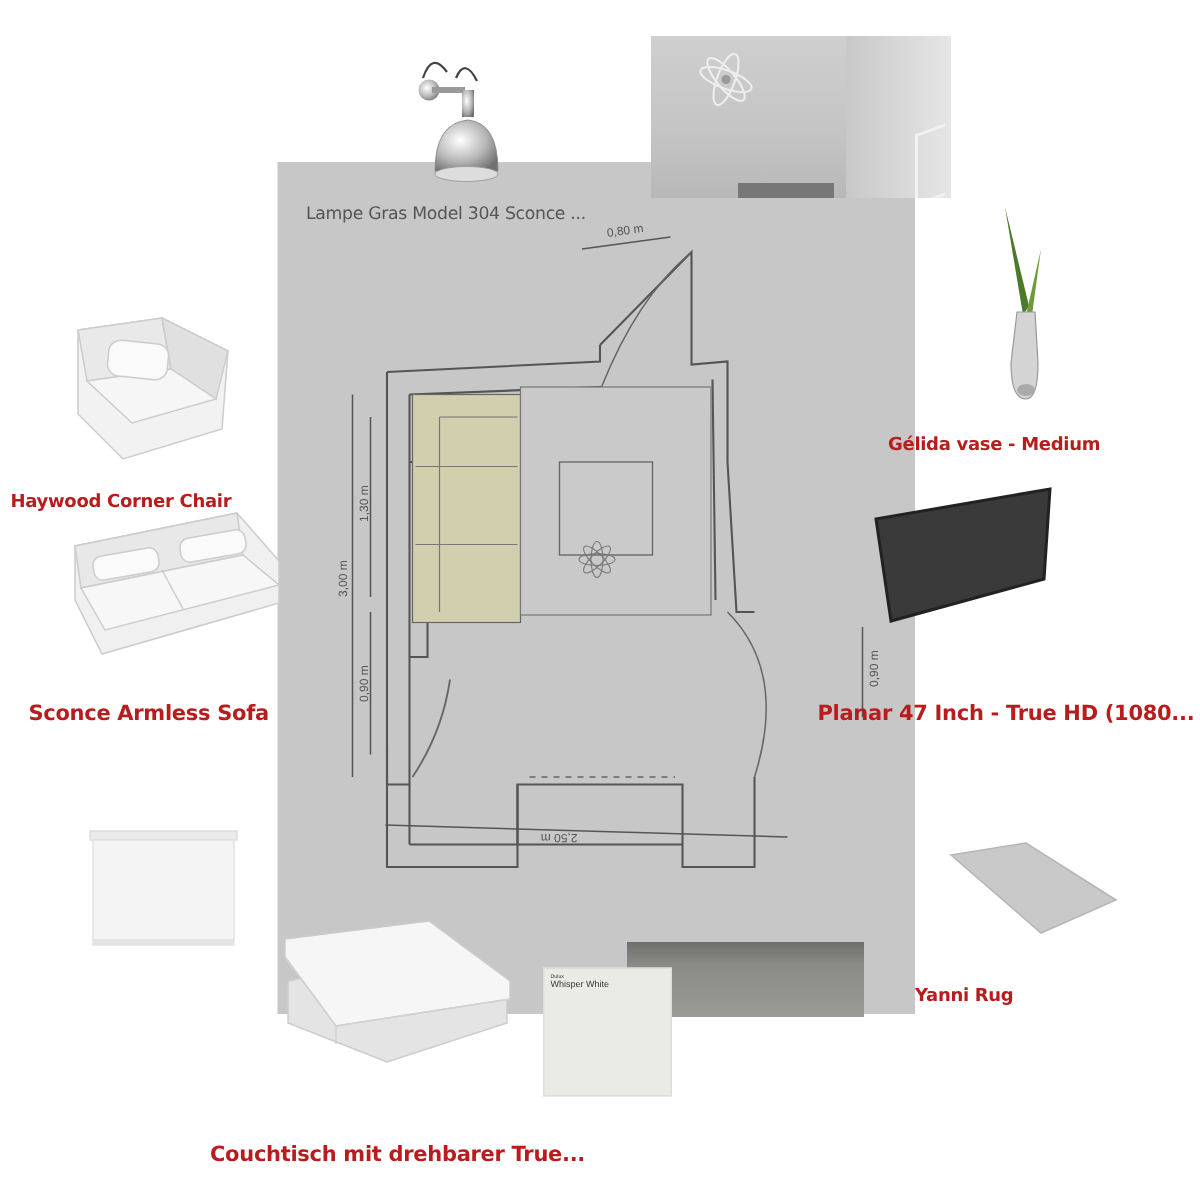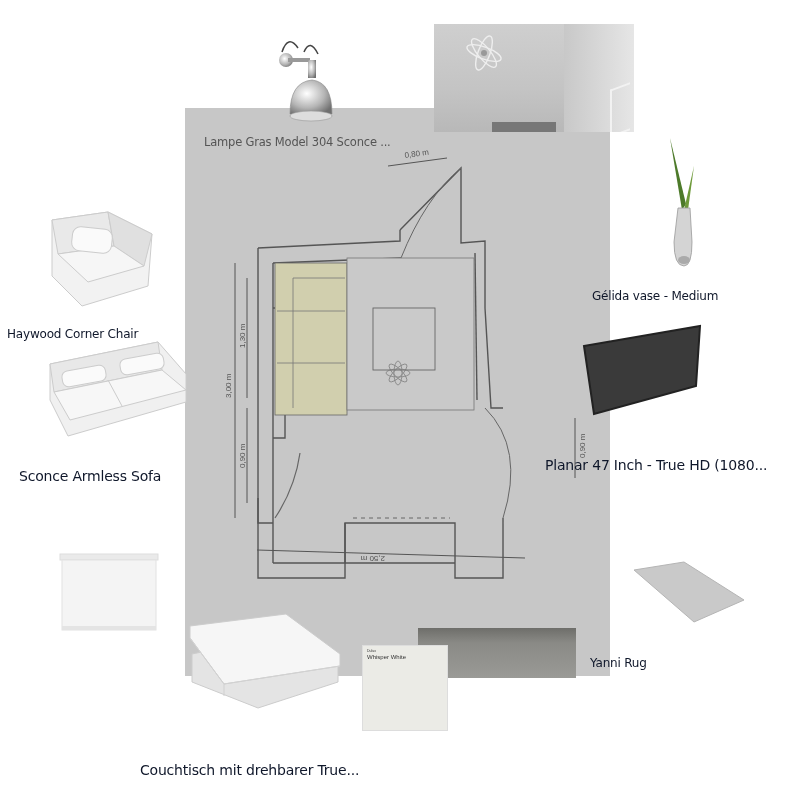--- a/index.html
+++ b/index.html
@@ -1,18 +1,18 @@
 <!DOCTYPE html>
 <html><head>
   <meta charset="utf-8">
   <style>
     html, body { margin: 0; padding: 0; }
     body { width: 800px; height: 800px; background: #ffffff; position: relative; overflow: hidden; font-family: "Liberation Sans", sans-serif; }
     .abs { position: absolute; }
-    .label { position: absolute; font-family: "DejaVu Sans", sans-serif; font-size: 12px; color: #0f172a; white-space: nowrap; font-weight: normal; letter-spacing: -0.2px; }
+    .label { position: absolute; font-family: "DejaVu Sans", sans-serif; font-size: 12px; color: #b91c1c; white-space: nowrap; font-weight: bold; letter-spacing: -0.2px; }
     .label.light { font-weight: normal; color: #555; font-size: 11.5px; }
     .label.big { font-size: 14px; }
 
     
     #plan { left: 185px; top: 108px; width: 425px; height: 568px; background: #c7c7c7; }
     #plan svg { position: absolute; left: 0; top: 0; }
 
     
     #room-photo { left: 434px; top: 24px; width: 200px; height: 108px; background: linear-gradient(180deg, #cfcfcf 0%, #c4c4c4 60%, #b8b8b8 100%); overflow: hidden; }
     #room-photo .wall-r { position: absolute; right: 0; top: 0; width: 70px; height: 108px; background: linear-gradient(90deg, #c8c8c8, #e6e6e6); }
@@ -149,32 +149,32 @@
   <path d="M6 52 L114 30 L138 50 L22 80 Z" fill="#f7f7f7" stroke="#ccc"></path>
   <path d="M60 40 L74 66" stroke="#ccc"></path>
   <rect x="14" y="28" width="44" height="16" rx="6" fill="#fafafa" stroke="#ccc" transform="rotate(-10 36 36)"></rect>
   <rect x="72" y="16" width="44" height="16" rx="6" fill="#fafafa" stroke="#ccc" transform="rotate(-10 94 24)"></rect>
 </svg>
 <div class="label big" style="left:19px;top:468px">Sconce Armless Sofa</div>
 
 <svg class="abs" style="left:582px;top:324px" width="120" height="92">
   <path d="M2 22 L118 2 L114 62 L12 90 Z" fill="#3a3a3a" stroke="#222" stroke-width="2"></path>
 </svg>
-<div class="label big" style="left:545px;top:457px">Planar 47 Inch - True HD (1080...</div>
+<div class="label big" style="left:545px;top:468px">Planar 47 Inch - True HD (1080...</div>
 
 <svg class="abs" style="left:58px;top:552px" width="102" height="82">
   <rect x="2" y="2" width="98" height="6" fill="#eaeaea" stroke="#ddd"></rect>
   <rect x="4" y="8" width="94" height="70" fill="#f4f4f4" stroke="#e2e2e2"></rect>
   <rect x="4" y="74" width="94" height="4" fill="#e4e4e4"></rect>
 </svg>
 
 <svg class="abs" style="left:632px;top:558px" width="114" height="66">
   <path d="M2 12 L52 4 L112 42 L62 64 Z" fill="#c9c9c9" stroke="#b5b5b5"></path>
 </svg>
-<div class="label" style="left:590px;top:656px">Yanni Rug</div>
+<div class="label" style="left:610px;top:656px">Yanni Rug</div>
 
 <div id="floor" class="abs"></div>
 
 <svg class="abs" style="left:188px;top:612px" width="160" height="110">
   <path d="M4 42 L82 26 L150 52 L150 70 L70 96 L4 70 Z" fill="#e4e4e4" stroke="#ccc"></path>
   <path d="M2 14 L98 2 L152 42 L152 54 L36 72 L2 26 Z" fill="#f6f6f6" stroke="#ccc"></path>
   <path d="M2 26 L36 72 L152 54" fill="none" stroke="#d2d2d2"></path>
   <path d="M36 72 L36 84" stroke="#d0d0d0"></path>
 </svg>
 <div class="label big" style="left:140px;top:762px">Couchtisch mit drehbarer True...</div>

